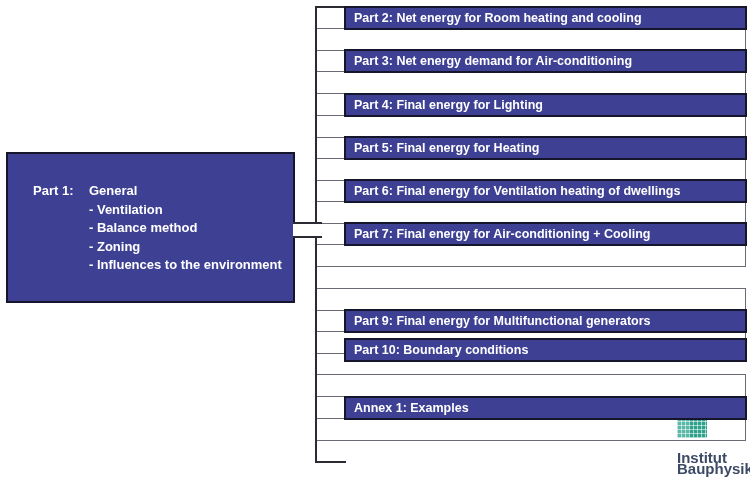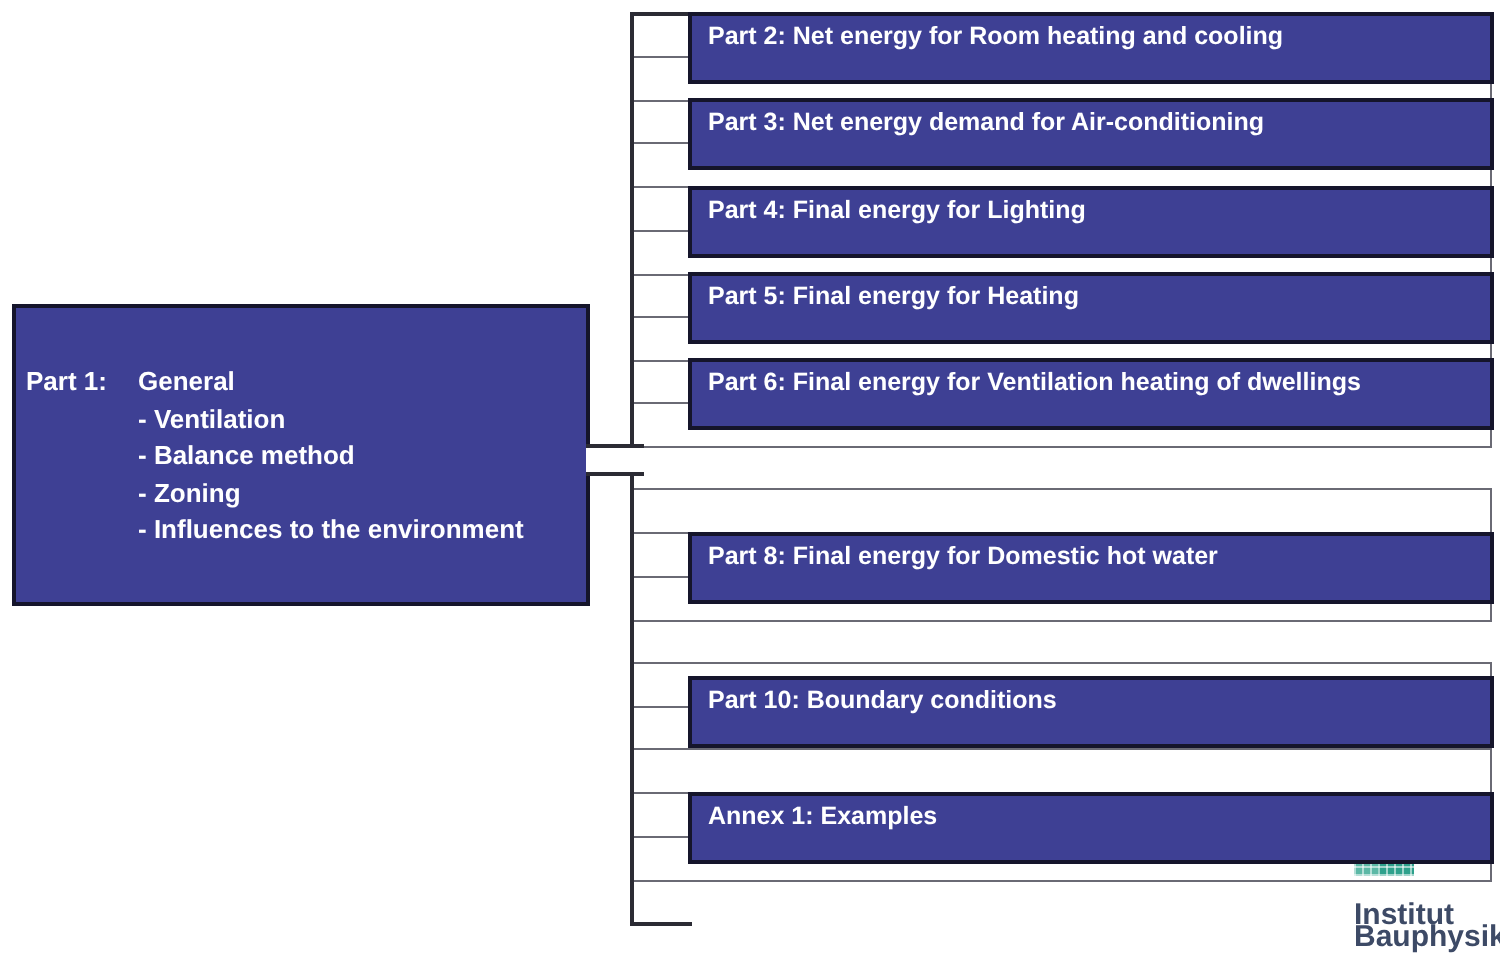--- a/index.html
+++ b/index.html
@@ -6,39 +6,39 @@
   .canvas{
     position:relative;width:750px;height:482px;background:#ffffff;overflow:hidden;
     font-family:"Liberation Sans",sans-serif;
   }
   
   .part1-box{
     position:absolute;left:6px;top:152px;width:289px;height:151px;
     background:#3e4094;border:2px solid #15152b;box-sizing:border-box;
     display:flex;color:#ffffff;font-weight:bold;font-size:13px;line-height:18.5px;
   }
-  .p1-label{width:56px;padding:28px 0 0 5px;}
+  .p1-label{width:56px;padding:28px 0 0 25px;}
   .p1-body{padding:28px 4px 12px 0;}
   .p1-body div{white-space:nowrap;}
   
   .spine{position:absolute;left:315px;top:6px;width:2px;height:455px;background:#2b2b34;z-index:2;}
   .stub{position:absolute;height:2px;background:#2b2b34;z-index:2;}
   .stub.top{left:315px;top:6px;width:31px;}
   .stub.bottom{left:315px;top:461px;width:31px;}
   .connector{
     position:absolute;left:293px;top:222px;width:29px;height:16px;background:#ffffff;
     border-top:2px solid #2b2b34;border-bottom:2px solid #2b2b34;box-sizing:border-box;z-index:5;
   }
   
   .whitebar{
     position:absolute;left:316px;width:430px;height:23px;background:#ffffff;
     border:1px solid #6a6a74;box-sizing:border-box;z-index:1;
   }
   .bluebar{
-    position:absolute;left:344px;width:403px;height:36px;background:#3e4094;
+    position:absolute;left:344px;width:403px;height:24px;background:#3e4094;
     border:2px solid #15152b;box-sizing:border-box;z-index:3;
     color:#ffffff;font-weight:bold;font-size:12.5px;line-height:20px;
     padding-left:8px;white-space:nowrap;overflow:hidden;
   }
   
   .logo-icon{
     position:absolute;left:677px;top:418px;width:30px;height:20px;z-index:2;
     background:
       repeating-linear-gradient(90deg, rgba(255,255,255,.55) 0 1px, transparent 1px 4px),
       repeating-linear-gradient(0deg, rgba(255,255,255,.55) 0 1px, transparent 1px 4px),
@@ -79,21 +79,22 @@
   <div class="whitebar" style="top:288px"></div>
   <div class="whitebar" style="top:331px"></div>
   <div class="whitebar" style="top:374px"></div>
   <div class="whitebar" style="top:418px"></div>
 
   <div class="bluebar" style="top:6px">Part 2: Net energy for Room heating and cooling</div>
   <div class="bluebar" style="top:49px">Part 3: Net energy demand for Air-conditioning</div>
   <div class="bluebar" style="top:93px">Part 4: Final energy for Lighting</div>
   <div class="bluebar" style="top:136px">Part 5: Final energy for Heating</div>
   <div class="bluebar" style="top:179px">Part 6: Final energy for Ventilation heating of dwellings</div>
-  <div class="bluebar" style="top:266px">Part 8: Final energy for Domestic hot water</div>
+  <div class="bluebar" style="top:222px">Part 7: Final energy for Air-conditioning + Cooling</div>
+  <div class="bluebar" style="top:309px">Part 9: Final energy for Multifunctional generators</div>
   <div class="bluebar" style="top:338px">Part 10: Boundary conditions</div>
   <div class="bluebar" style="top:396px">Annex 1: Examples</div>
 
   <div class="logo-icon"></div>
   <div class="logo-text">
     <div>Institut</div>
     <div>Bauphysik</div>
   </div>
 
 </div>

